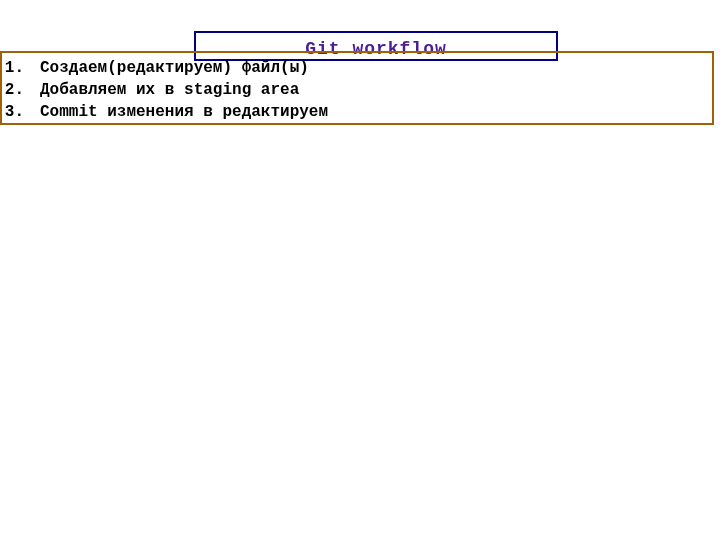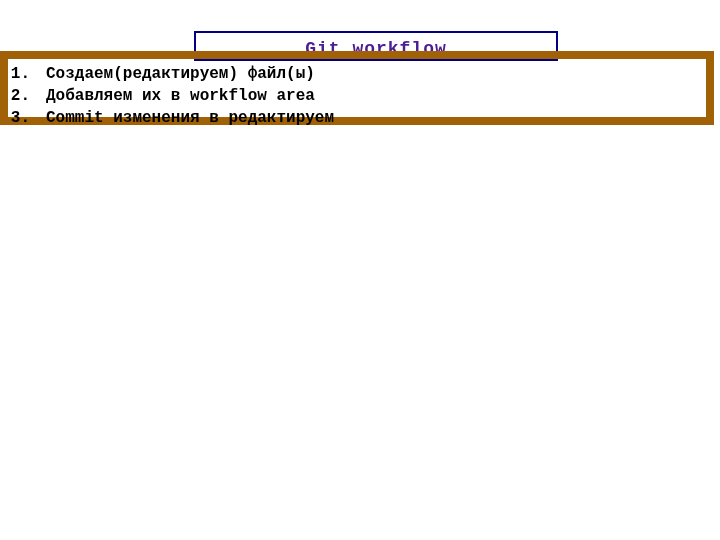--- a/index.html
+++ b/index.html
@@ -29,21 +29,21 @@
       color: #4c1d95;
       letter-spacing: 1px;
       margin-top: 20px;
     }
     .steps-box {
       position: absolute;
       top: 51px;
       left: 0px;
       width: 714px;
       height: 74px;
-      border: 8px solid #a16207;
+      border: 2px solid #a16207;
       padding: 4px 0px 4px 0px;
     }
     .steps-list {
       list-style: none;
       counter-reset: step;
       font-size: 16px;
       font-weight: bold;
       color: #000000;
       line-height: 22px;
     }
@@ -63,16 +63,16 @@
 </head>
 <body>
 
 <div class="title-box">
   <span>Git  workflow</span>
 </div>
 
 <div class="steps-box">
   <ol class="steps-list">
     <li>Создаем(редактируем) файл(ы)</li>
-    <li>Добавляем их в workflow area</li>
+    <li>Добавляем их в staging area</li>
     <li>Commit изменения в редактируем</li>
   </ol>
 </div>
 
 </body></html>

